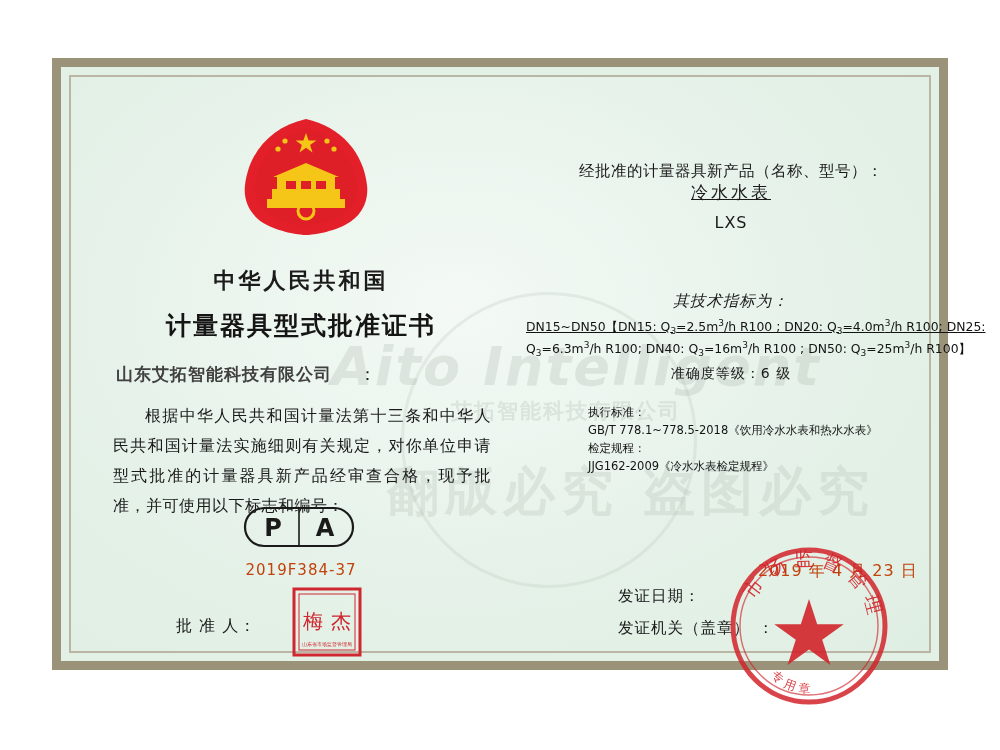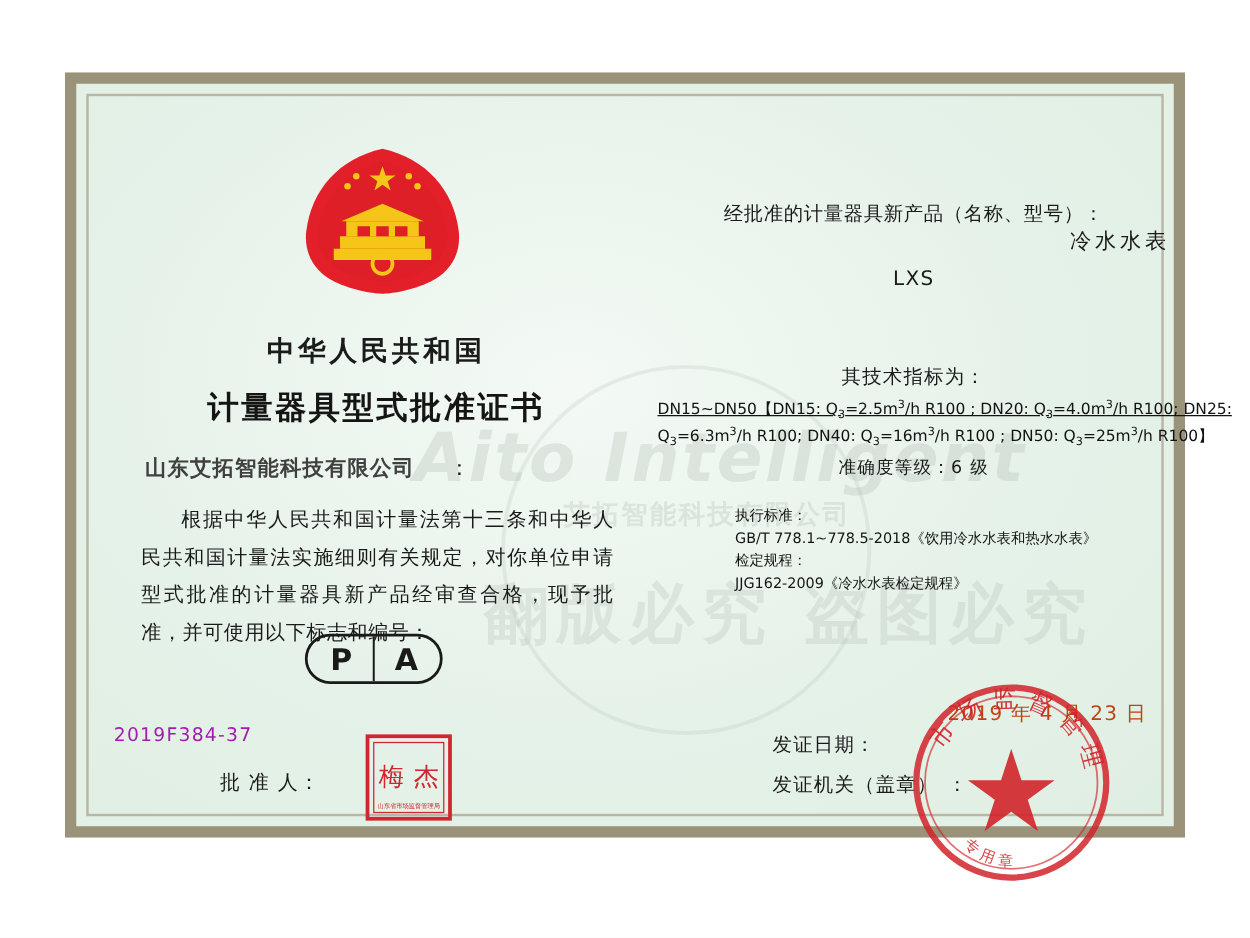--- a/index.html
+++ b/index.html
@@ -119,25 +119,26 @@
     left: 152px;
     top: 415px;
     width: 112px;
     height: 42px;
   }
   .pa-mark svg { display: block; }
 
   .cert-number {
     position: absolute;
     left: 0;
-    top: 488px;
+    top: 470px;
     width: 420px;
+    text-align: center;
     font-size: 15px;
     letter-spacing: 1px;
-    color: #a21caf;
+    color: #c2410c;
   }
   .approver-label {
     position: absolute;
     left: 85px;
     top: 525px;
     font-size: 16px;
     letter-spacing: 1px;
     color: #1a1a1a;
   }
   .approver-stamp {
@@ -165,44 +166,46 @@
     font-size: 15.5px;
     letter-spacing: 0.5px;
     color: #1a1a1a;
     margin-top: 26px;
   }
   .rc-prodname {
     position: absolute;
     left: 0;
     top: 90px;
     width: 410px;
-    text-align: right;
+    text-align: center;
     font-size: 17px;
     letter-spacing: 3px;
     color: #1a1a1a;
+    text-decoration: underline;
   }
   .rc-model {
     position: absolute;
     left: 0;
     top: 122px;
     width: 410px;
     text-align: center;
     font-size: 16px;
     letter-spacing: 1px;
     color: #1a1a1a;
   }
   .rc-spec-title {
     position: absolute;
     left: 0;
     top: 200px;
     width: 410px;
     text-align: center;
     font-size: 15.5px;
     letter-spacing: 1px;
     color: #1a1a1a;
+    font-style: italic;
   }
   .rc-spec-line {
     position: absolute;
     width: 410px;
     text-align: center;
     font-size: 12.4px;
     color: #131313;
     letter-spacing: 0;
     white-space: nowrap;
   }

